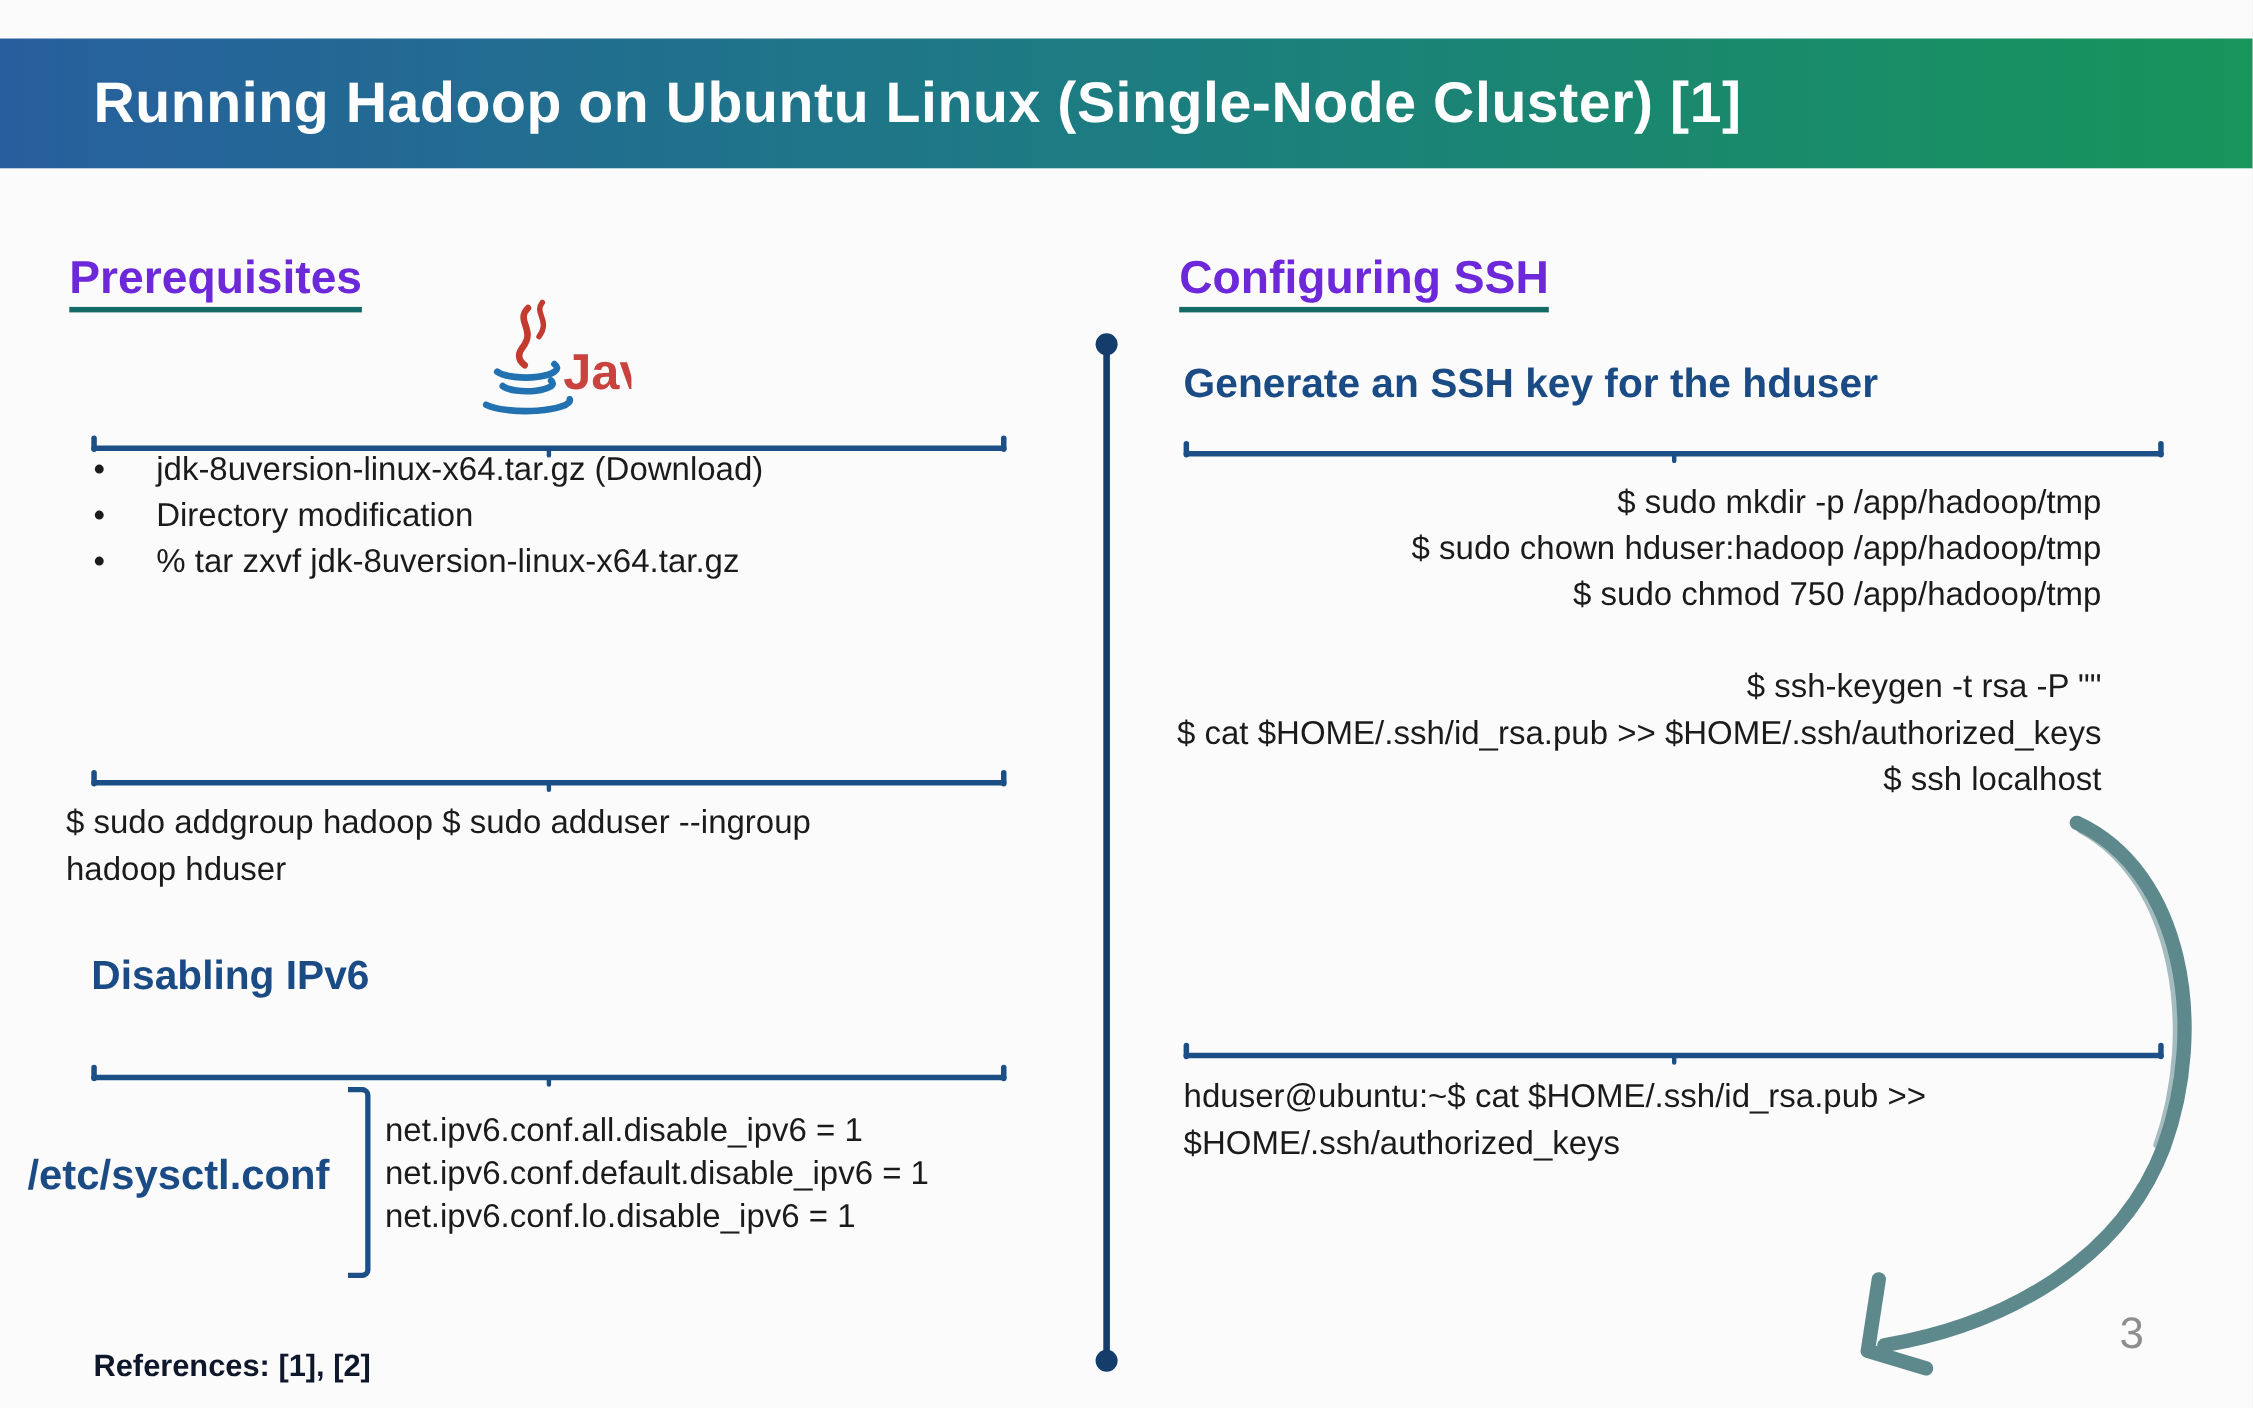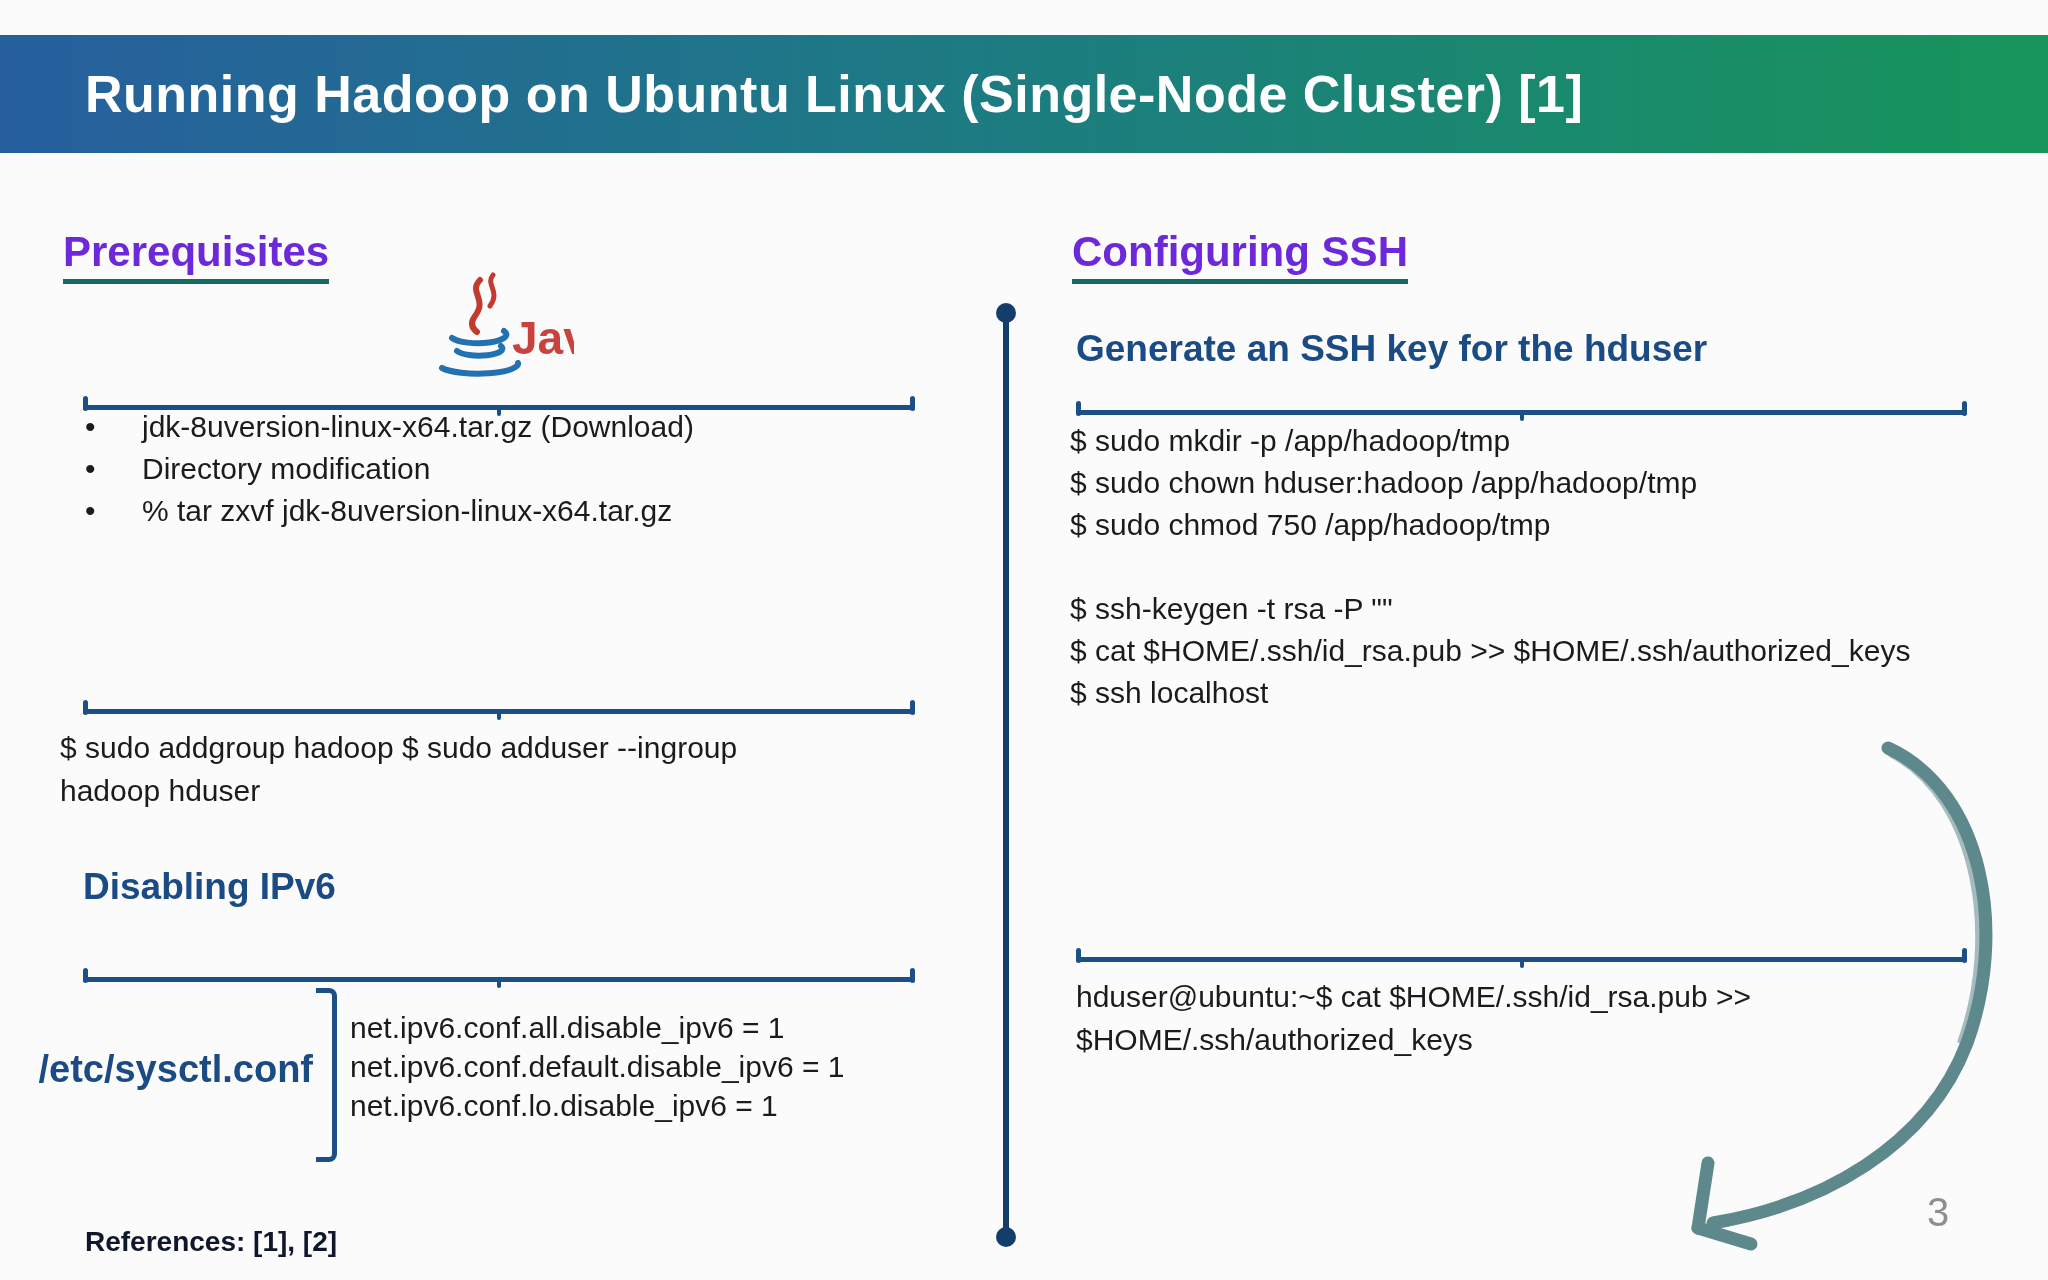--- a/index.html
+++ b/index.html
@@ -40,30 +40,30 @@
   .bullet-list { position:absolute; left:83px; top:406px; width:800px; }
   .bullet-row  { position:relative; padding-left:59px; line-height:42px; font-size:30px; }
   .bullet-row::before { content:"\2022"; position:absolute; left:2px; top:0; font-size:30px; color:#1b1b1b; }
   
   .vbracket {
     position:absolute; left:316px; top:988px; width:16px; height:164px;
     border-right:5px solid #1d4f87; border-top:5px solid #1d4f87; border-bottom:5px solid #1d4f87;
     border-radius:0 8px 8px 0;
   }
   .sysctl-label {
-    position:absolute; left:25px; top:1048px; width:288px; text-align:right;
+    position:absolute; left:25px; top:1048px; width:288px; 
     font-size:38px; font-weight:bold; color:#1b4b84; white-space:nowrap;
   }
   .ipv6-settings { position:absolute; left:350px; top:1008px; line-height:39px; font-size:30px; }
   
   .divider-line { position:absolute; left:1003px; top:313px; width:6px; height:924px; background:#143d6b; }
   .divider-dot  { position:absolute; left:996px; width:20px; height:20px; border-radius:50%; background:#143d6b; }
   .dot-top { top:303px; } .dot-bottom { top:1227px; }
   
-  .cmd-block { position:absolute; left:1070px; top:420px; }
+  .cmd-block { position:absolute; left:1070px; top:436px;text-align:right; }
   .cmd-line  { height:42px; line-height:42px; font-size:30px; white-space:pre; }
   .rsa-lines { position:absolute; left:1076px; top:975px; line-height:43px; font-size:30px; }
   
   .references { position:absolute; left:85px; top:1226px; font-size:28px; font-weight:bold; color:#0f172a; white-space:nowrap; }
   .page-number { position:absolute; left:1898px; top:1190px; width:80px; text-align:center; font-size:40px; color:#8e8e8e; }
   
   .java-logo { position:absolute; left:424px; top:272px; width:150px; height:112px; }
   .arrow-svg { position:absolute; left:1655px; top:733px; width:390px; height:530px; }
 </style>
 </head>

